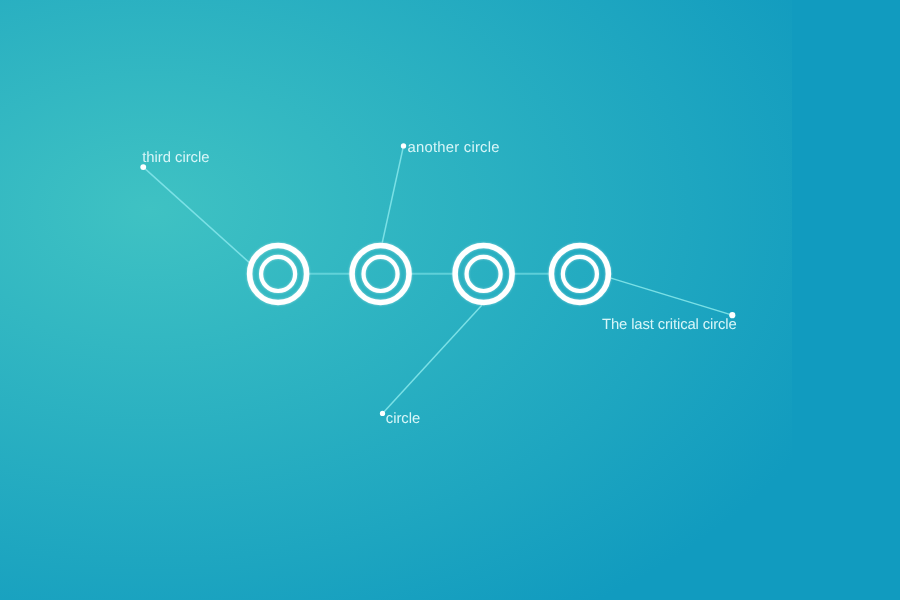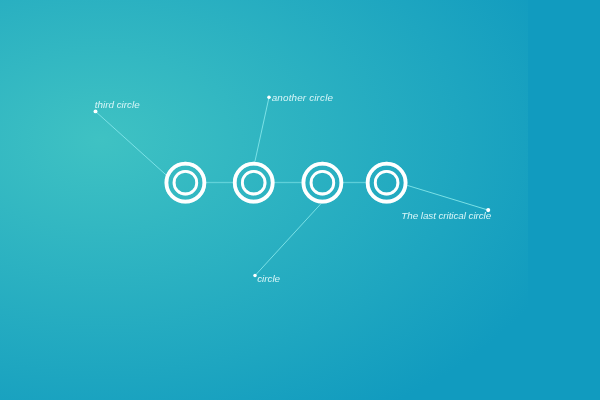--- a/index.html
+++ b/index.html
@@ -1,18 +1,18 @@
 <!DOCTYPE html>
 <html><head>
 <meta charset="utf-8">
 <style>
   html,body{margin:0;padding:0;background:#119BBF;}
   body{width:600px;height:400px;overflow:hidden;
        font-family:"Liberation Sans",sans-serif;}
-  #stage{position:relative;width:528px;height:400px;overflow:hidden;font-style:italic;}
+  #stage{position:relative;width:528px;height:400px;overflow:hidden;}
   #bg{position:absolute;left:0;top:0;width:600px;height:400px;}
   #art{position:absolute;left:0;top:0;}
   .label{font-family:"Liberation Sans",sans-serif;font-size:9.9px;}
 </style>
 </head>
 <body>
 
 <div id="stage">
   <div id="bg" style="background: radial-gradient(500px 325px at 100px 140px, rgb(63, 194, 195) 0%, rgb(17, 155, 191) 100%);"></div>
 

